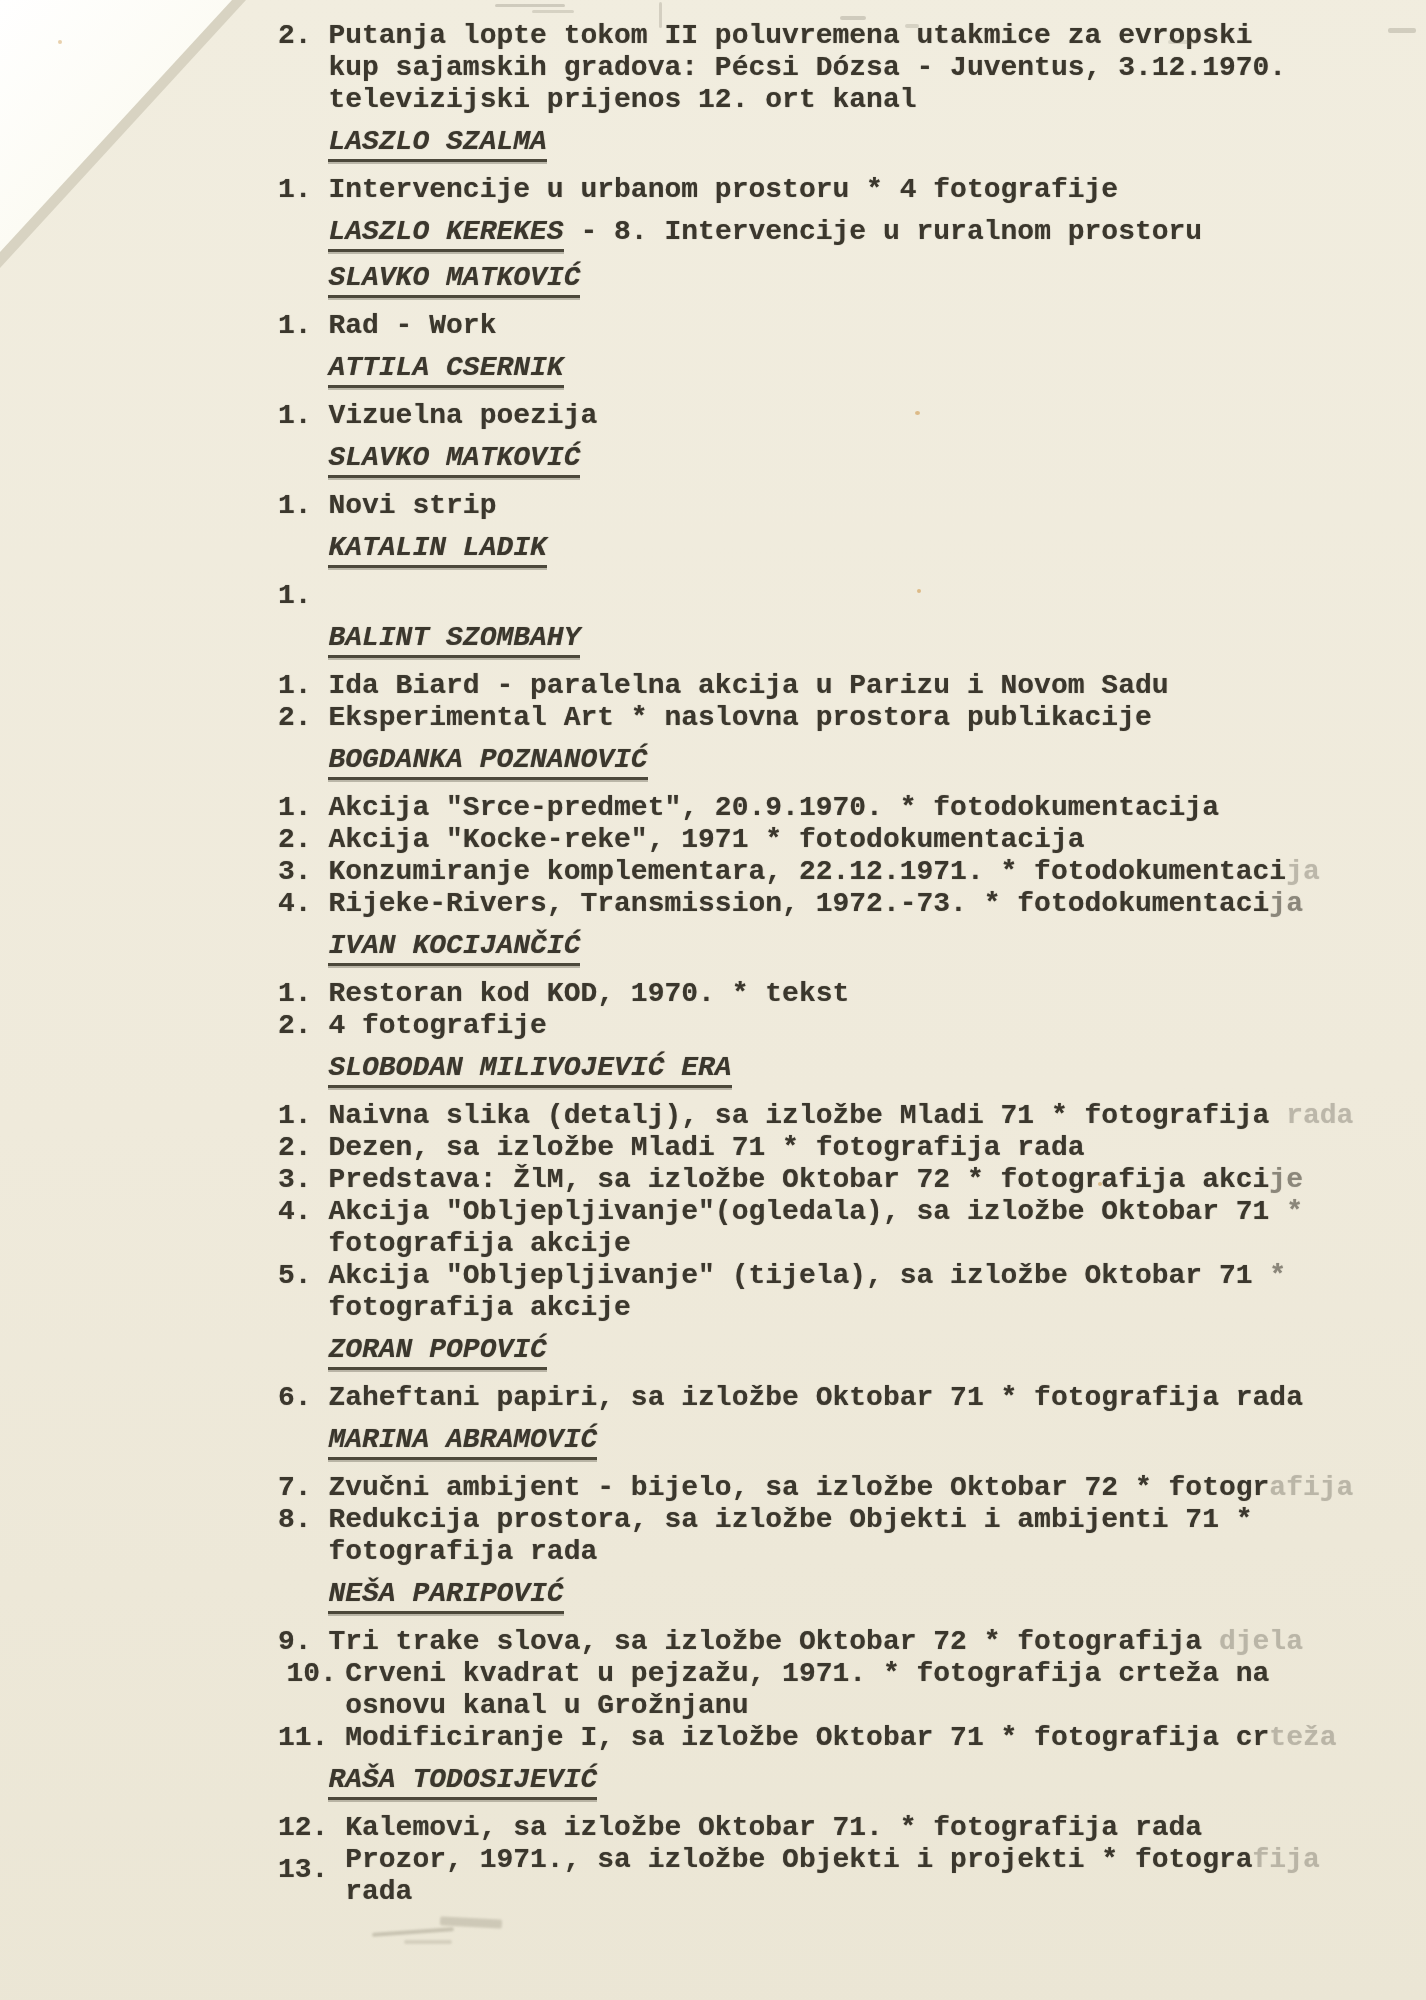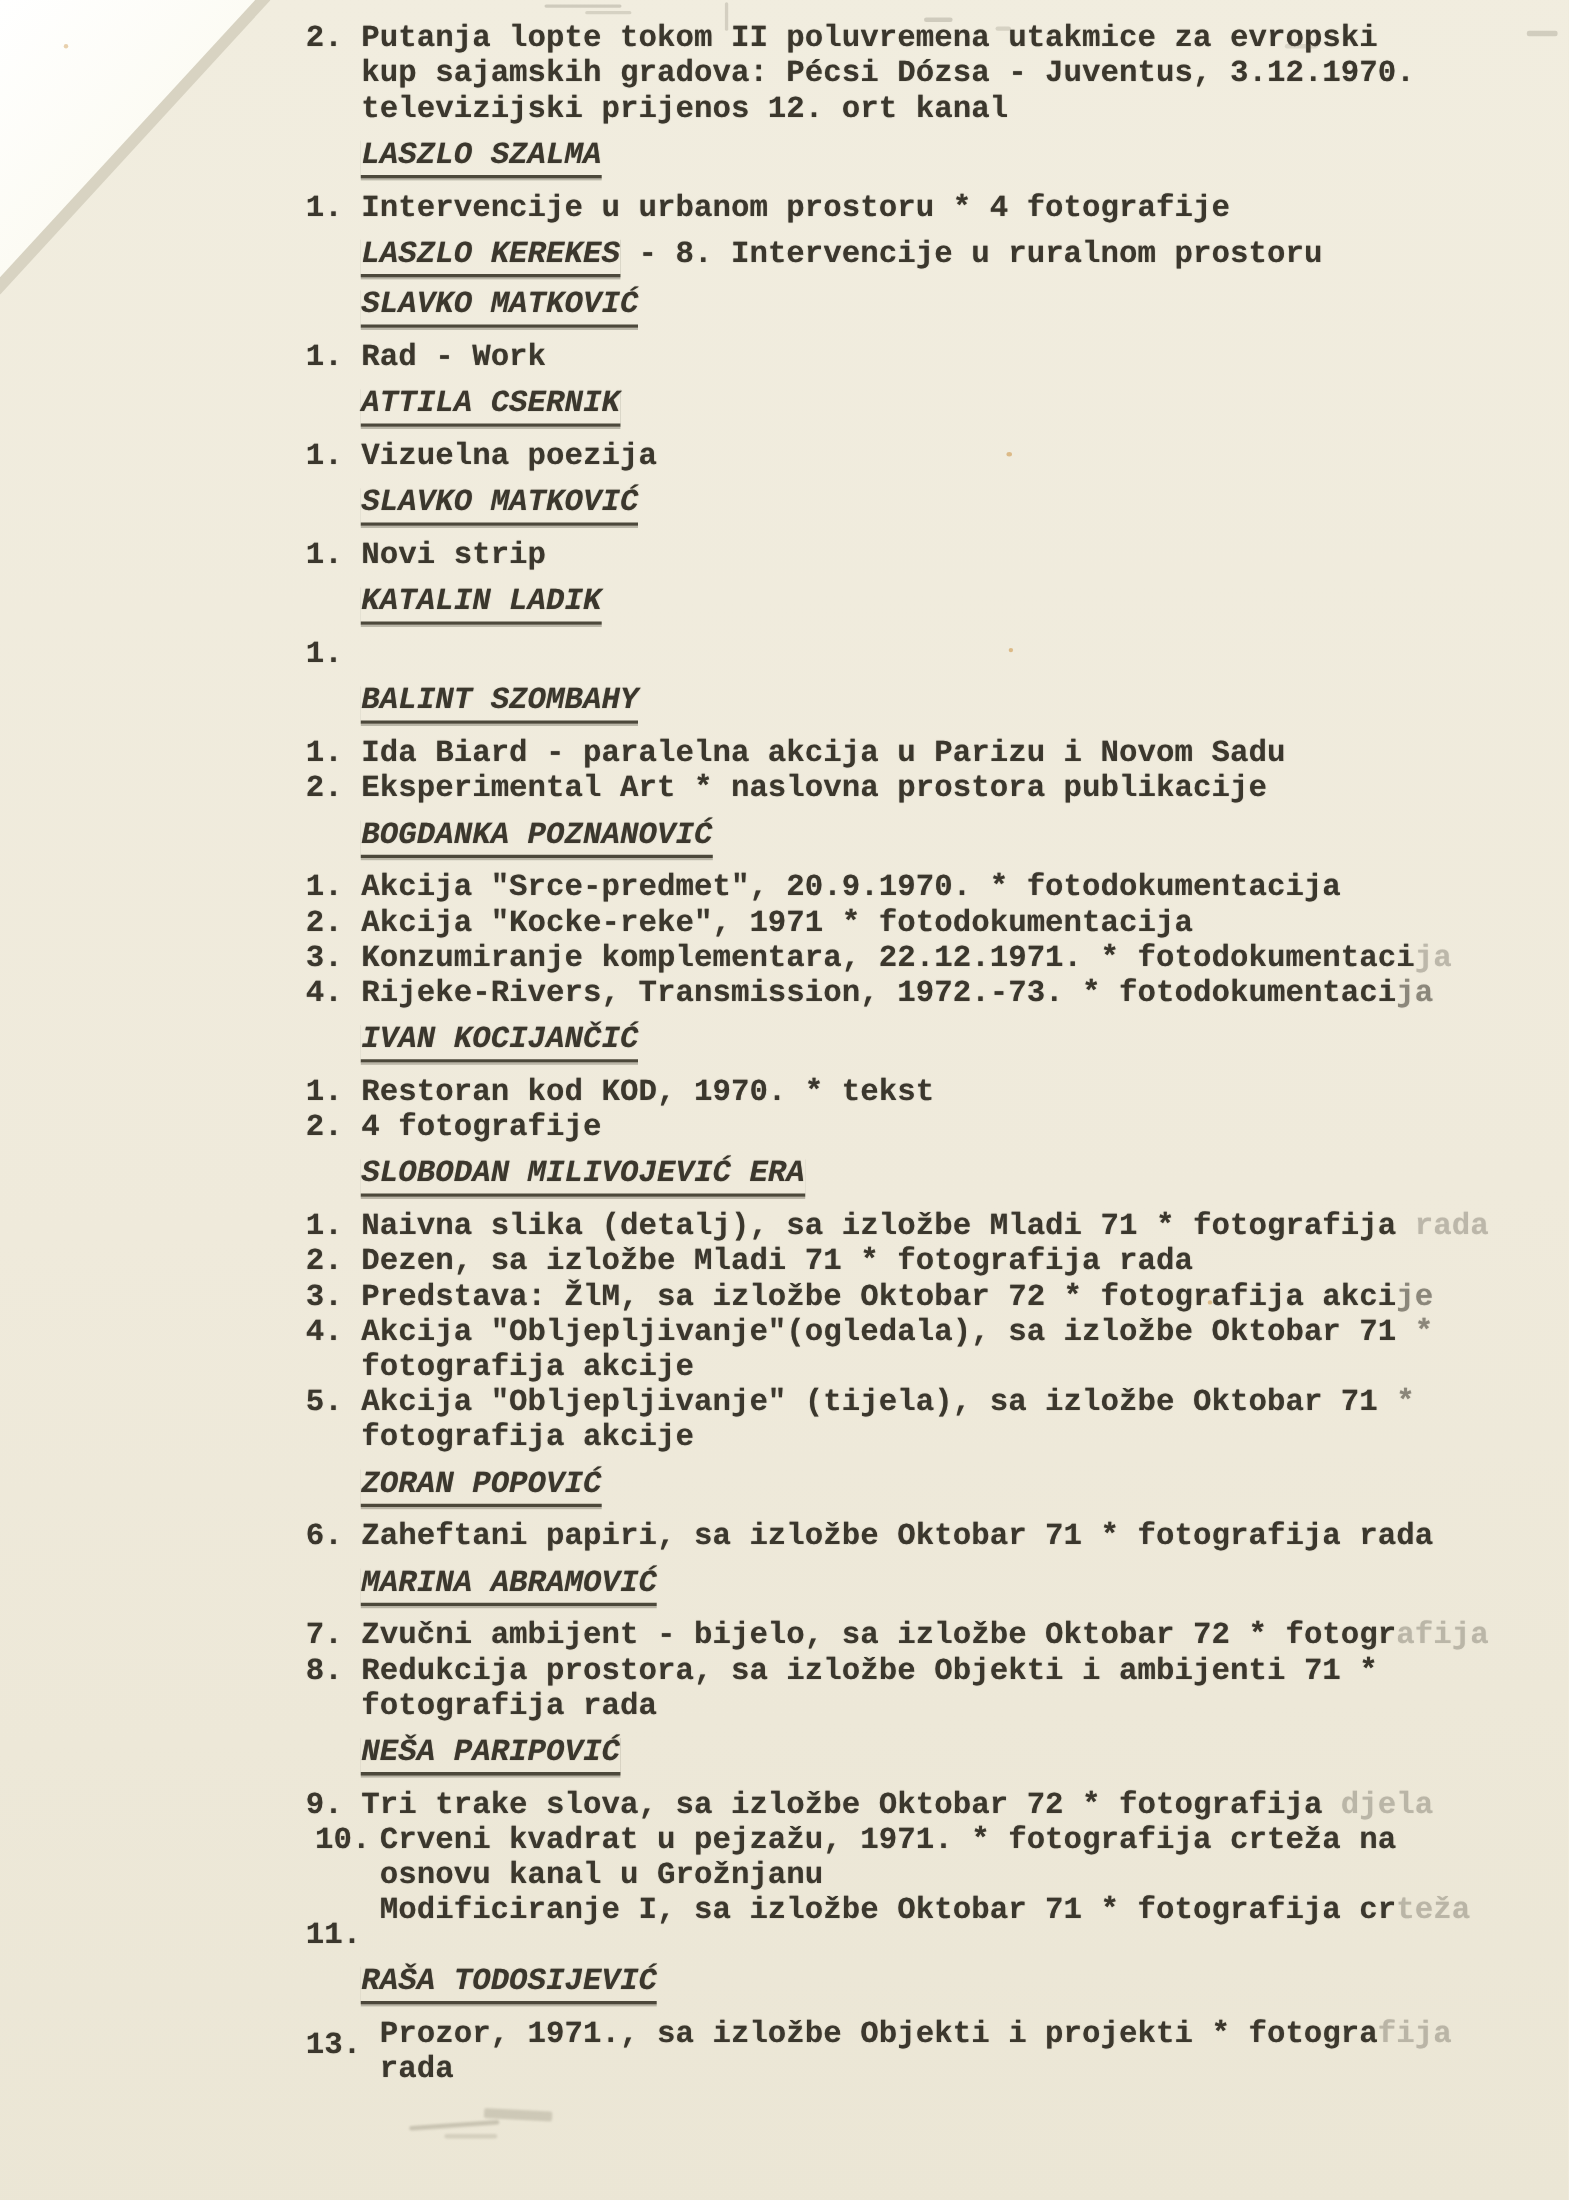--- a/index.html
+++ b/index.html
@@ -215,26 +215,32 @@
         </div>
       </div>
       <div class="item">
         <span class="num" style="width: 4ch; text-align: center;">10.</span>
         <div class="txt">
           <div class="line">Crveni kvadrat u pejzažu, 1971. * fotografija crteža na</div>
           <div class="line">osnovu kanal u Grožnjanu</div>
         </div>
       </div>
       <div class="item">
-        <span class="num" style="width: 4ch; margin-top: 22px;">11.</span>
+        <span class="num" style="width: 4ch;">11.</span>
         <div class="txt">
           <div class="line">Modificiranje I, sa izložbe Oktobar 71 * fotografija cr<span class="fade">teža</span></div>
         </div>
       </div>
       <div class="hdr"><span class="hdr-text">RAŠA TODOSIJEVIĆ</span></div>
+      <div class="item">
+        <span class="num" style="width: 4ch;">12.</span>
+        <div class="txt">
+          <div class="line">Kalemovi, sa izložbe Oktobar 71. * fotografija rada</div>
+        </div>
+      </div>
       <div class="item">
         <span class="num" style="width: 4ch; margin-top: 10px;">13.</span>
         <div class="txt">
           <div class="line">Prozor, 1971., sa izložbe Objekti i projekti * fotogra<span class="fade">fija</span></div>
           <div class="line">rada</div>
         </div>
       </div>
     </div>
 
   <div class="mark" style="left:495px;top:4px;width:70px;height:3px;opacity:.25;"></div>

